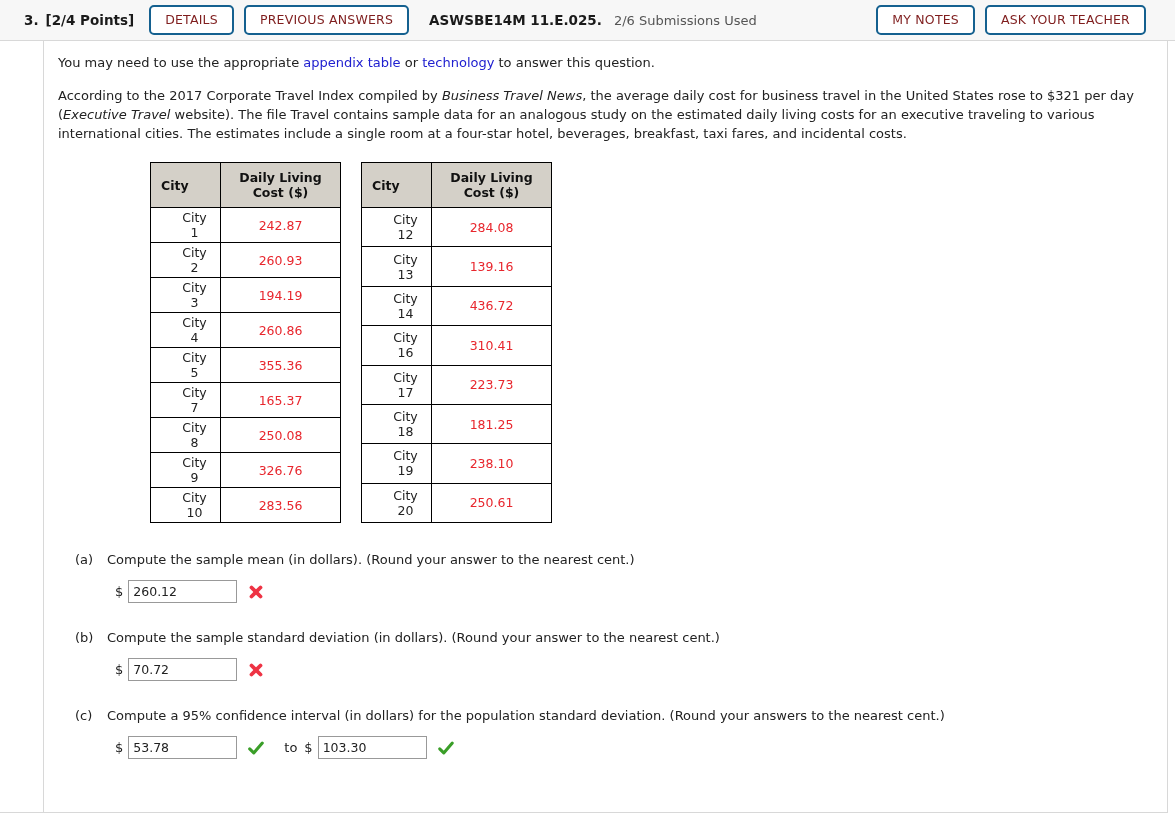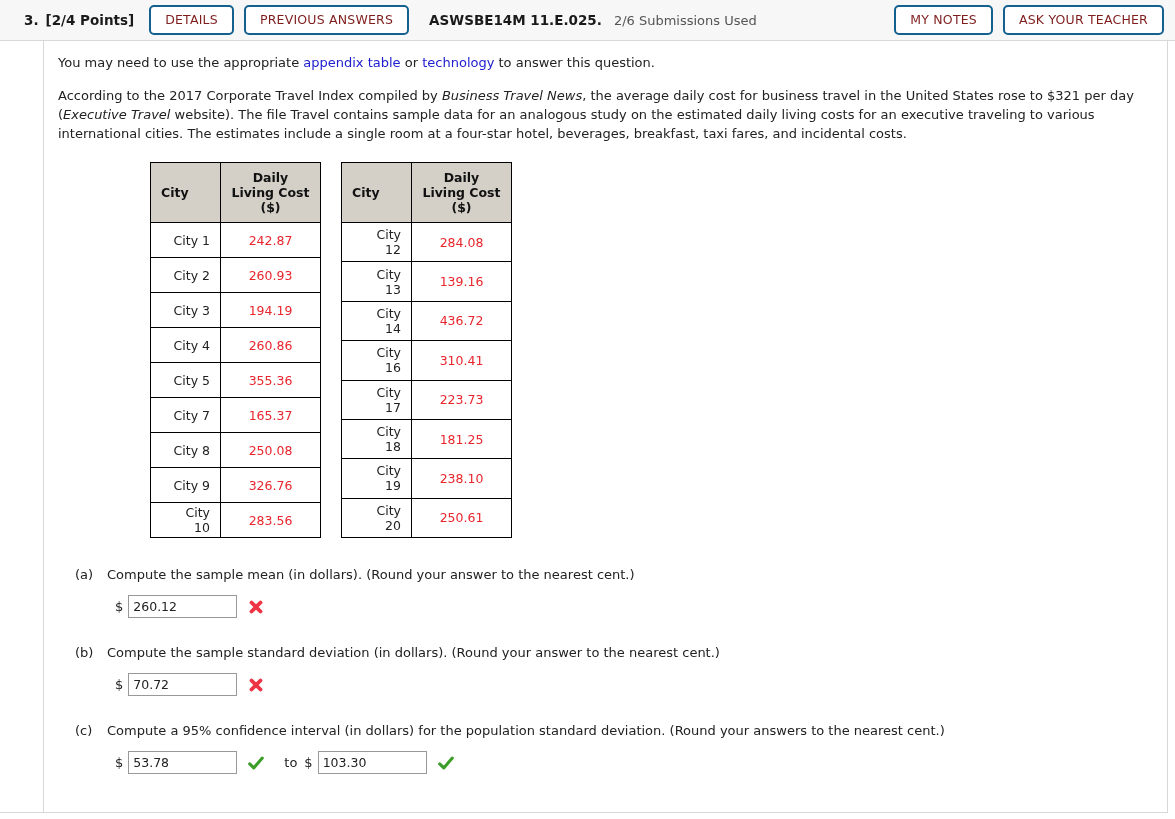--- a/index.html
+++ b/index.html
@@ -62,21 +62,21 @@
     margin-right: 12px;
     white-space: nowrap;
   }
   .submissions {
     font-size: 13px;
     color: #555555;
     white-space: nowrap;
   }
   .spacer { flex: 1 1 auto; }
   .hdr-right { display: flex; align-items: center; }
-  .hdr-right .hdr-btn:last-child { margin-right: 0; }
+  .hdr-right .hdr-btn:last-child { margin-right: 18px; }
 
   
   .frame {
     position: relative;
     width: 1168px;
     height: 772px;
     box-sizing: border-box;
     border-right: 1px solid #d8d8d8;
     border-bottom: 1px solid #d8d8d8;
   }
@@ -137,35 +137,35 @@
     padding: 7px 10px;
     height: 44px;
     box-sizing: border-box;
     vertical-align: middle;
   }
   table.data-table th.col-city {
     width: 70px;
     text-align: left;
   }
   table.data-table th.col-cost {
-    width: 100px;
+    width: 120px;
     text-align: center;
     line-height: 15px;
   }
   table.data-table td {
     border: 1px solid #000000;
     font-size: 12.5px;
     height: 35px;
     box-sizing: border-box;
     padding: 0 10px;
     vertical-align: middle;
   }
   table.data-table td.city-cell {
-    text-align: right;
-    padding-left: 16px;
+    text-align: center;
+    padding-left: 28px;
     color: #222222;
   }
   table.data-table td.cost-cell {
     text-align: center;
     color: #e8262d;
   }
 
   
   .parts { margin-top: 28px; margin-left: 17px; }
   .part { margin-bottom: 26px; }

